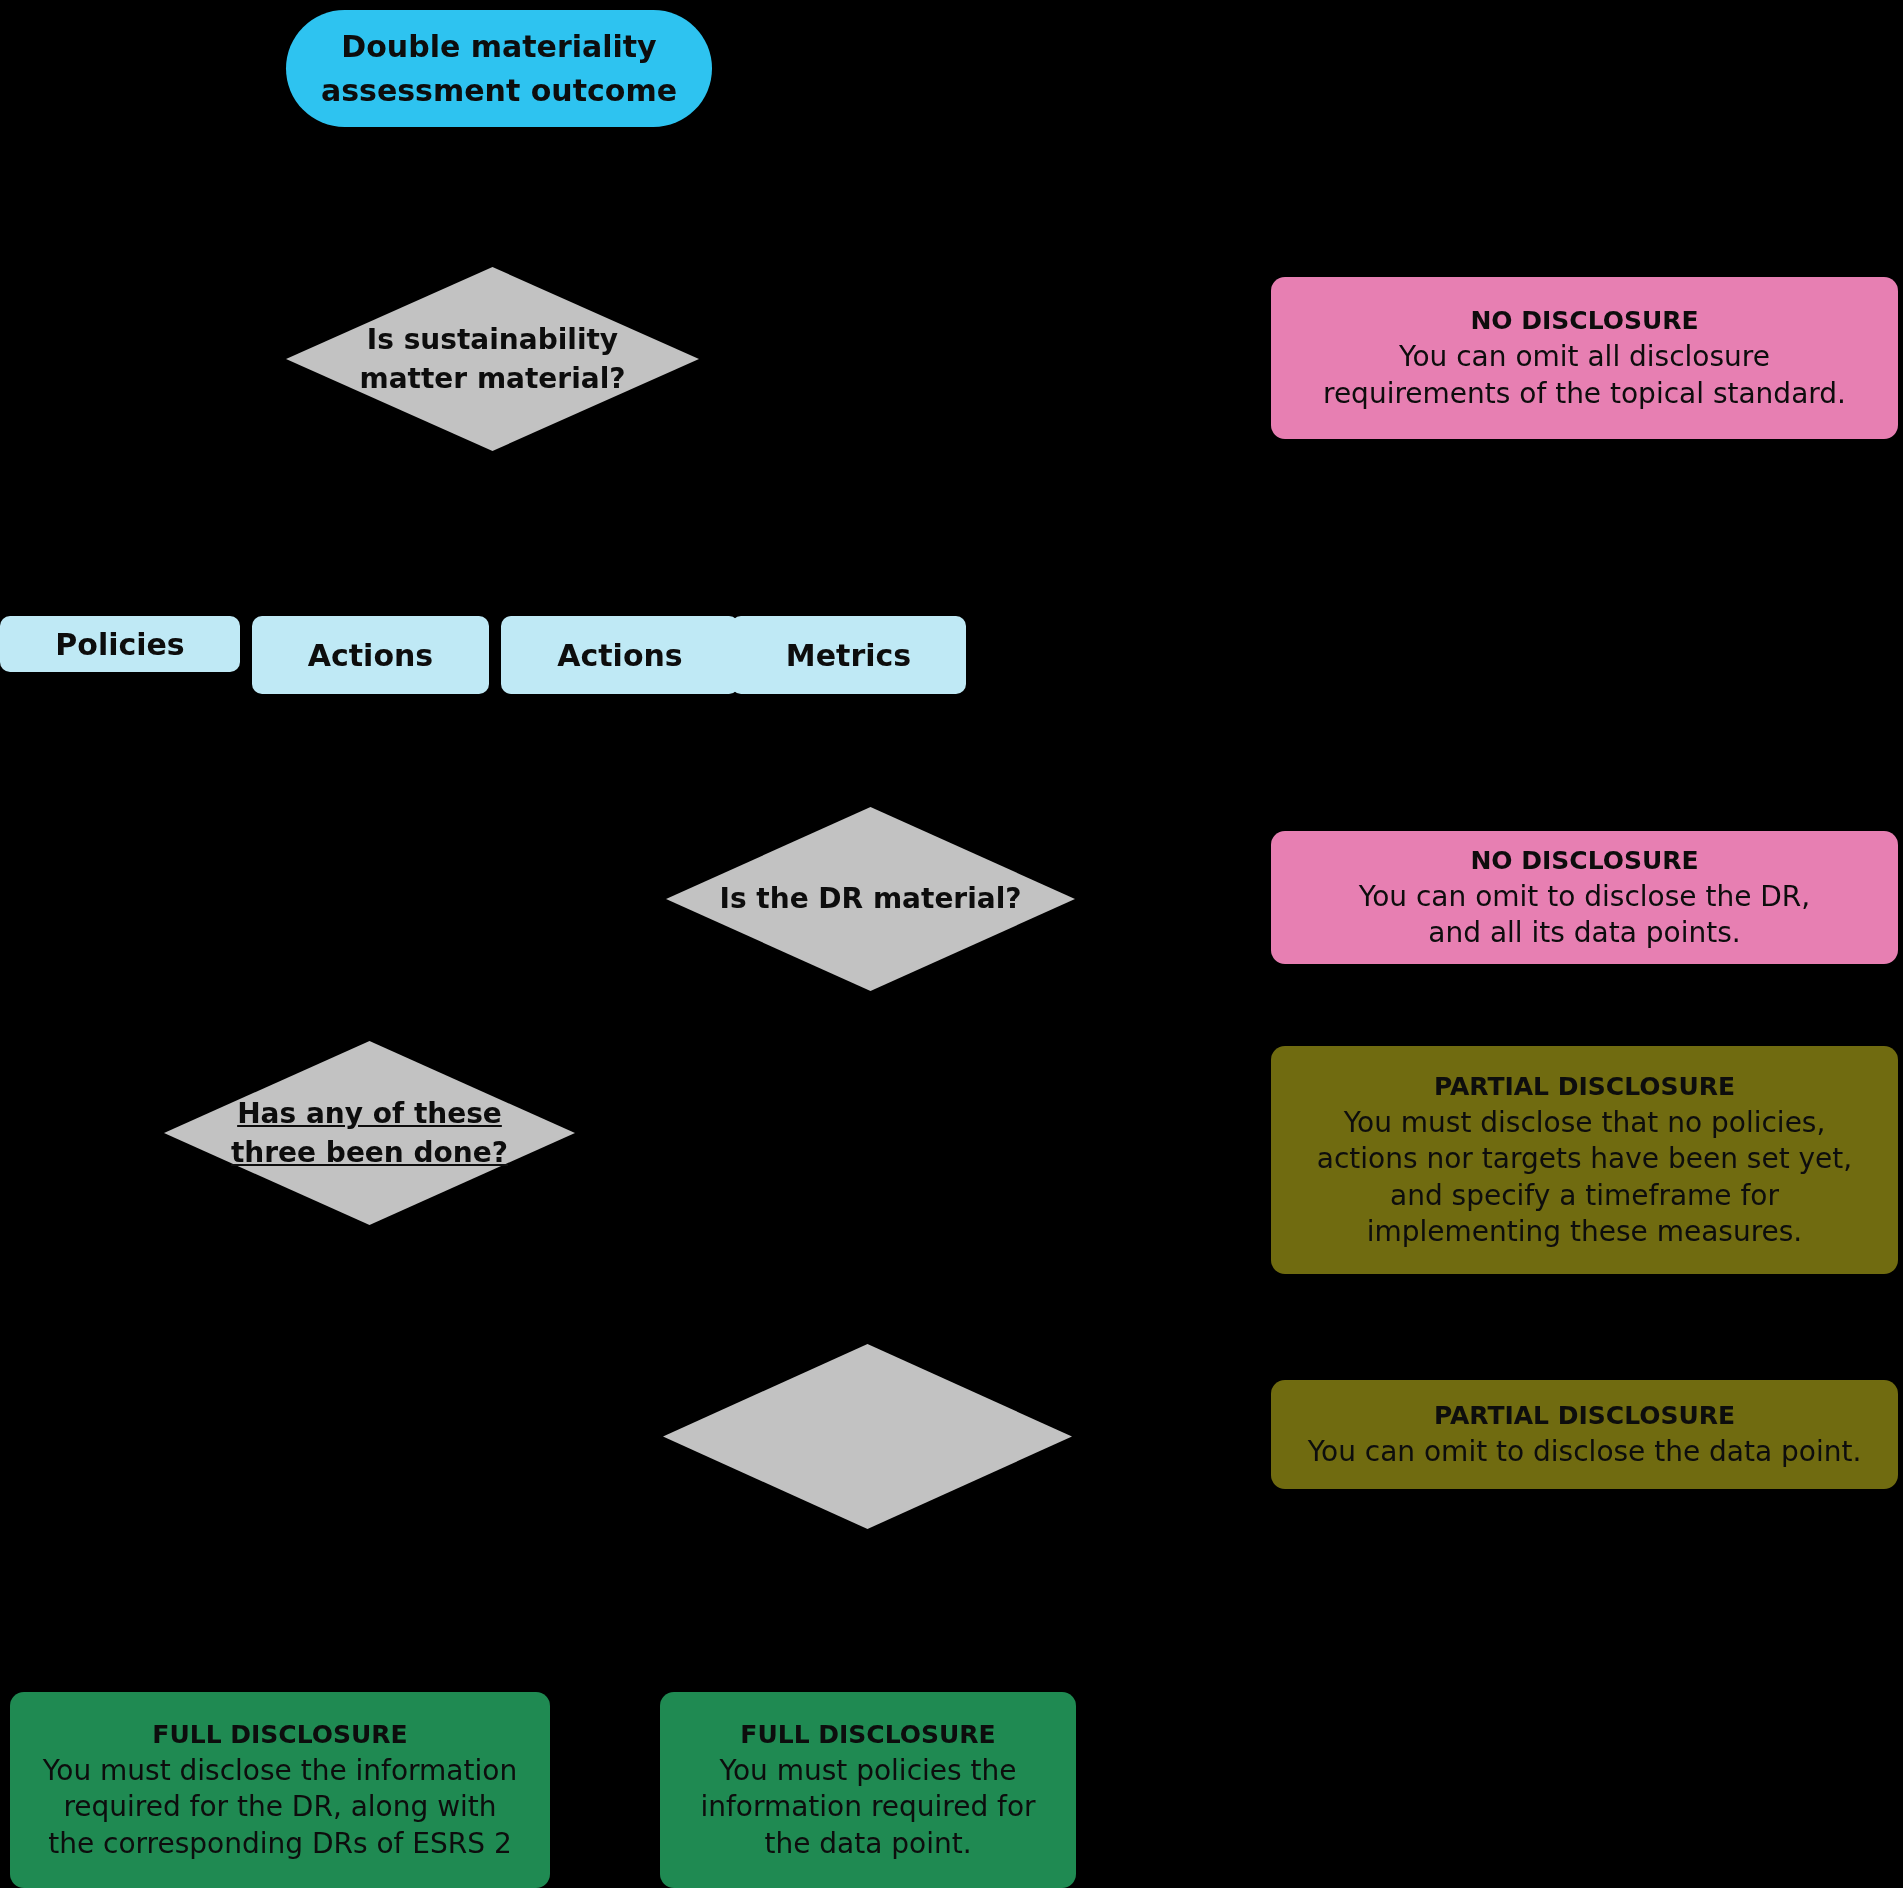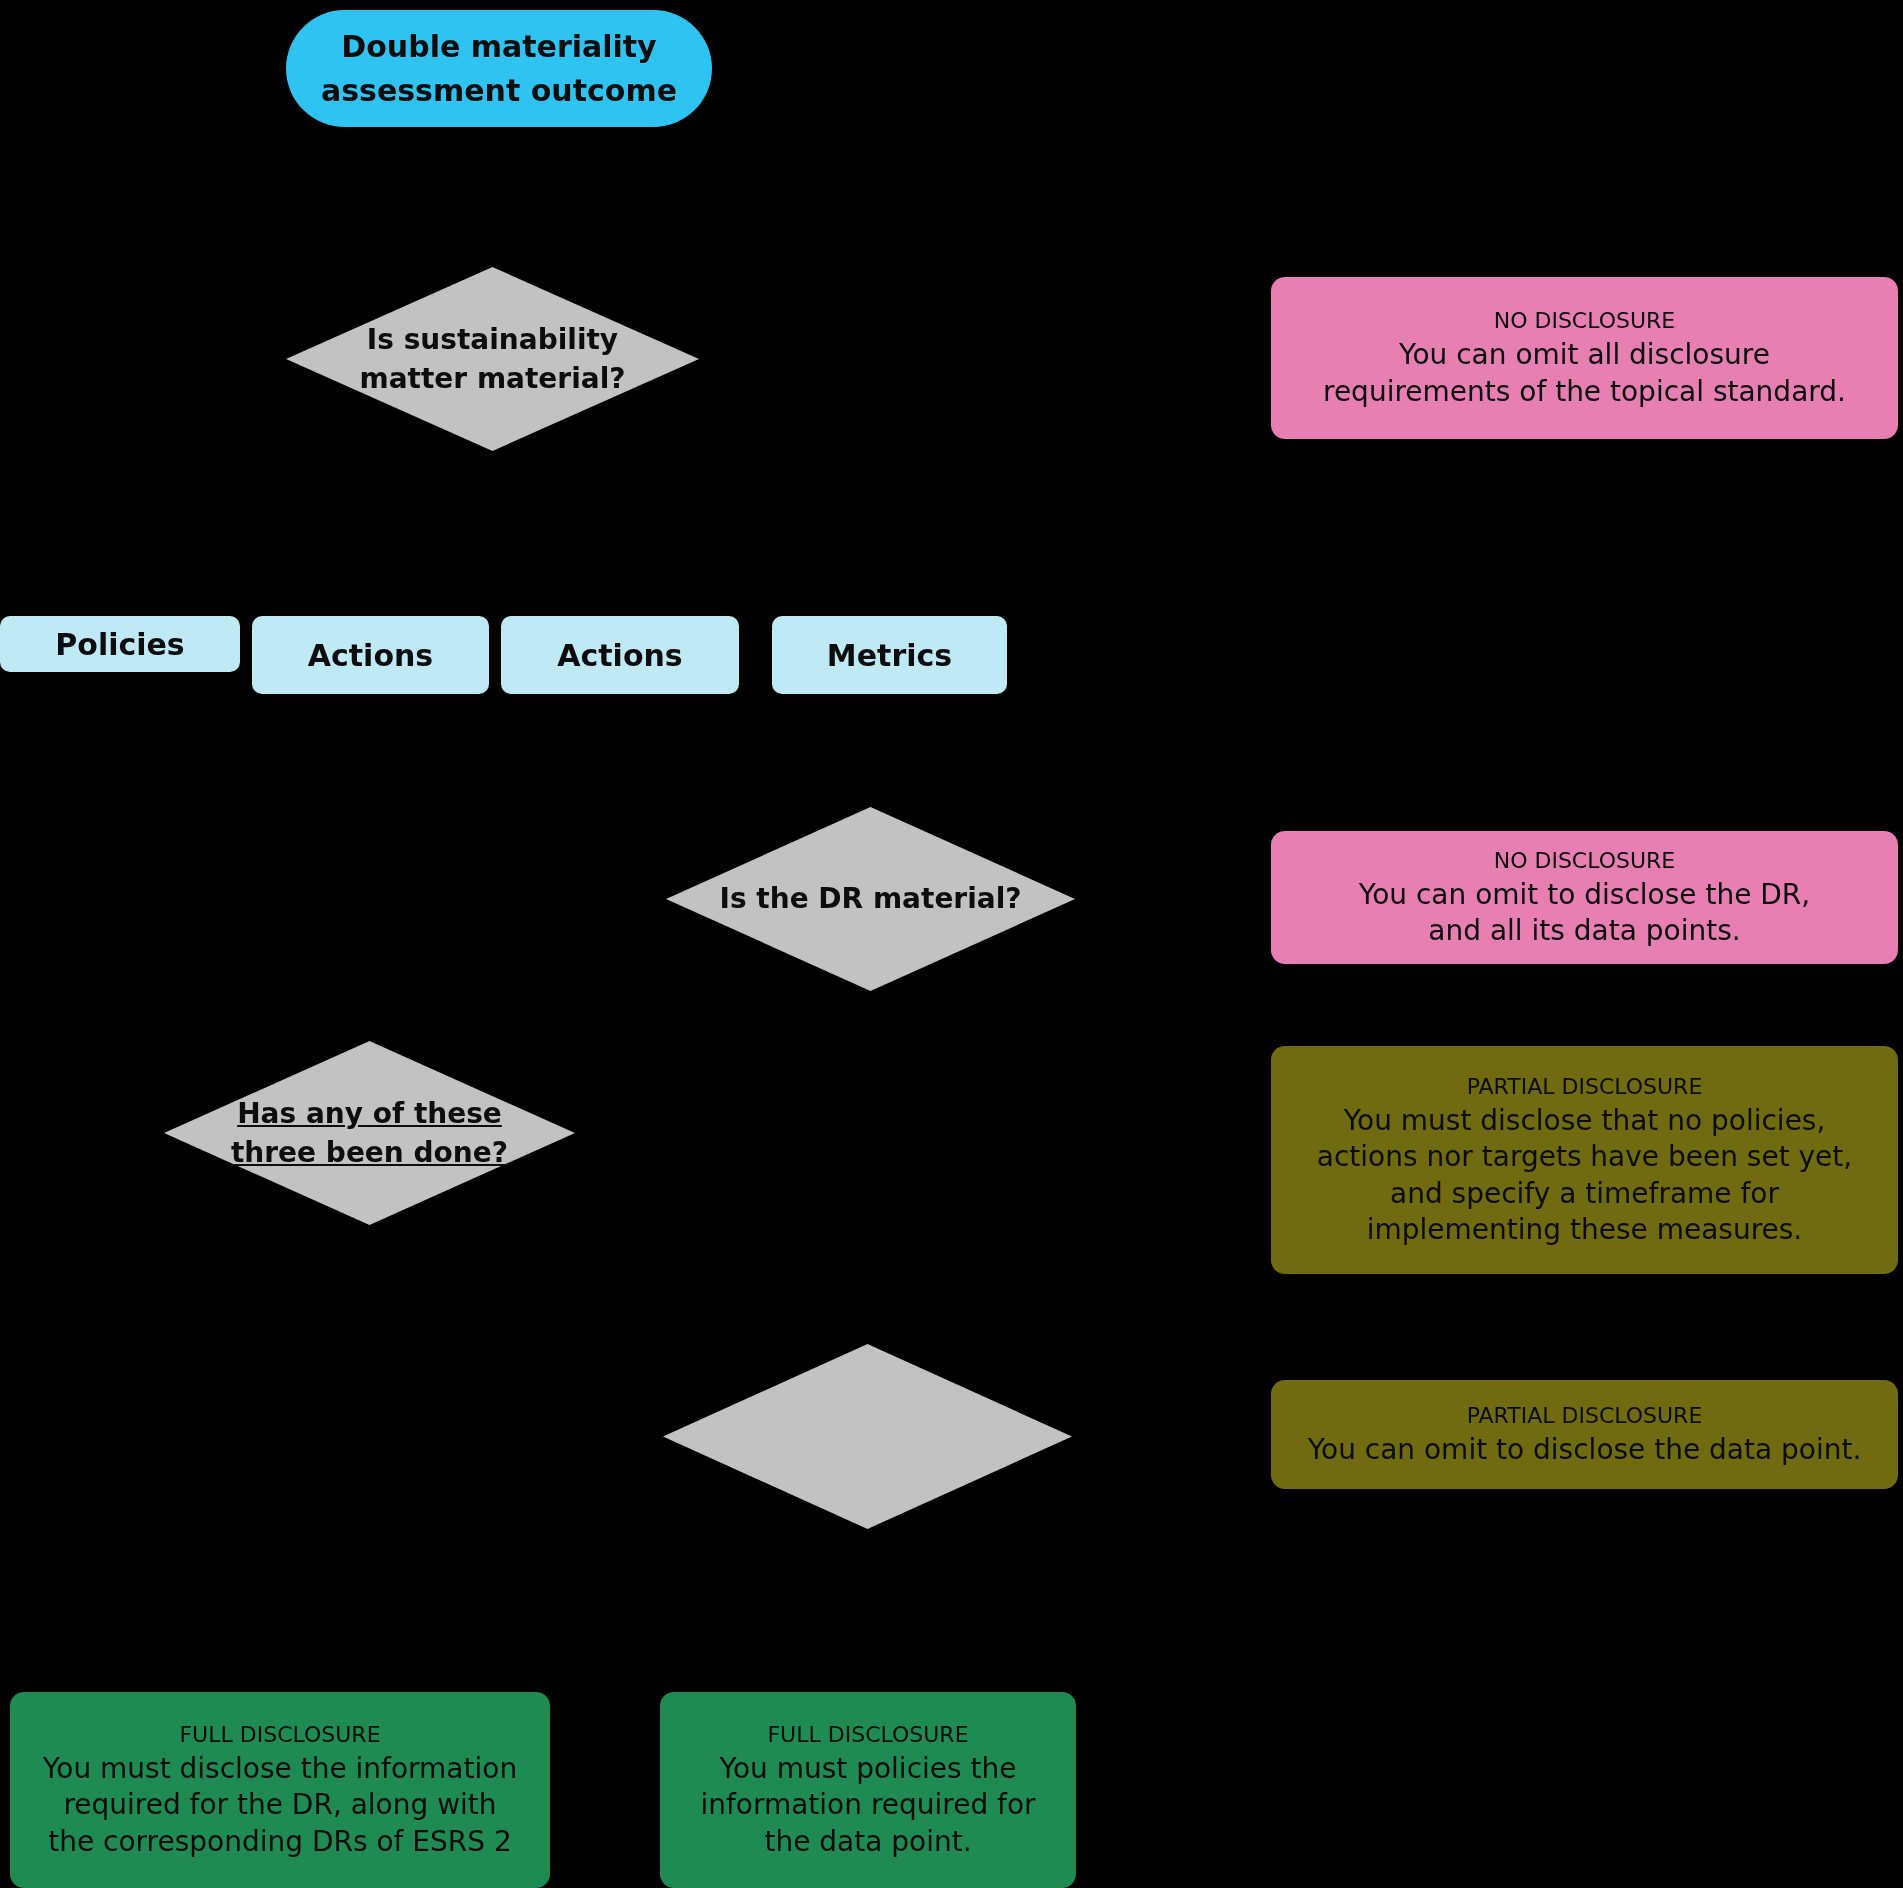--- a/index.html
+++ b/index.html
@@ -46,34 +46,34 @@
     font-weight: bold; font-size: 28px; line-height: 1.4;
     white-space: pre-line; text-align: center;
   }
   
   .outcome {
     border-radius: 14px;
     flex-direction: column;
     padding: 14px 24px;
     gap: 2px;
   }
-  .outcome .title { font-weight: normal; font-size: 22px; line-height: 1.32; }
+  .outcome .title { font-weight: bold; font-size: 25px; line-height: 1.32; }
   .outcome .body  { font-size: 28px; line-height: 1.3; white-space: pre-line; }
   .outcome.pink  { background: var(--no-disclosure-fill, #E77FB2); }
   .outcome.olive { background: var(--partial-disclosure-fill, #706B10); }
   .outcome.green { background: var(--full-disclosure-fill, #1F8A52); }
 
   
   .pos-start  { left: 286px;  top: 10px;   width: 426px; height: 117px; }
   .pos-d1     { left: 286px;  top: 267px;  width: 413px; height: 184px; }
   .pos-pink1  { left: 1271px; top: 277px;  width: 627px; height: 162px; }
   .pos-step1  { left: 0px;    top: 616px;  width: 240px; height: 56px; }
   .pos-step2  { left: 252px;  top: 616px;  width: 237px; height: 78px; }
   .pos-step3  { left: 501px;  top: 616px;  width: 238px; height: 78px; }
-  .pos-step4  { left: 772px;  top: 616px;  width: 235px; height: 78px; }
+  .pos-step4  { left: 731px;  top: 616px;  width: 235px; height: 78px; }
   .pos-d2     { left: 666px;  top: 807px;  width: 409px; height: 184px; }
   .pos-pink2  { left: 1271px; top: 831px;  width: 627px; height: 133px; }
   .pos-d3     { left: 164px;  top: 1041px; width: 411px; height: 184px; text-decoration: underline; }
   .pos-olive1 { left: 1271px; top: 1046px; width: 627px; height: 228px; }
   .pos-d4     { left: 663px;  top: 1344px; width: 409px; height: 185px; }
   .pos-olive2 { left: 1271px; top: 1380px; width: 627px; height: 109px; }
   .pos-green1 { left: 10px;   top: 1692px; width: 540px; height: 196px; }
   .pos-green2 { left: 660px;  top: 1692px; width: 416px; height: 196px; }
 </style>
 </head>

